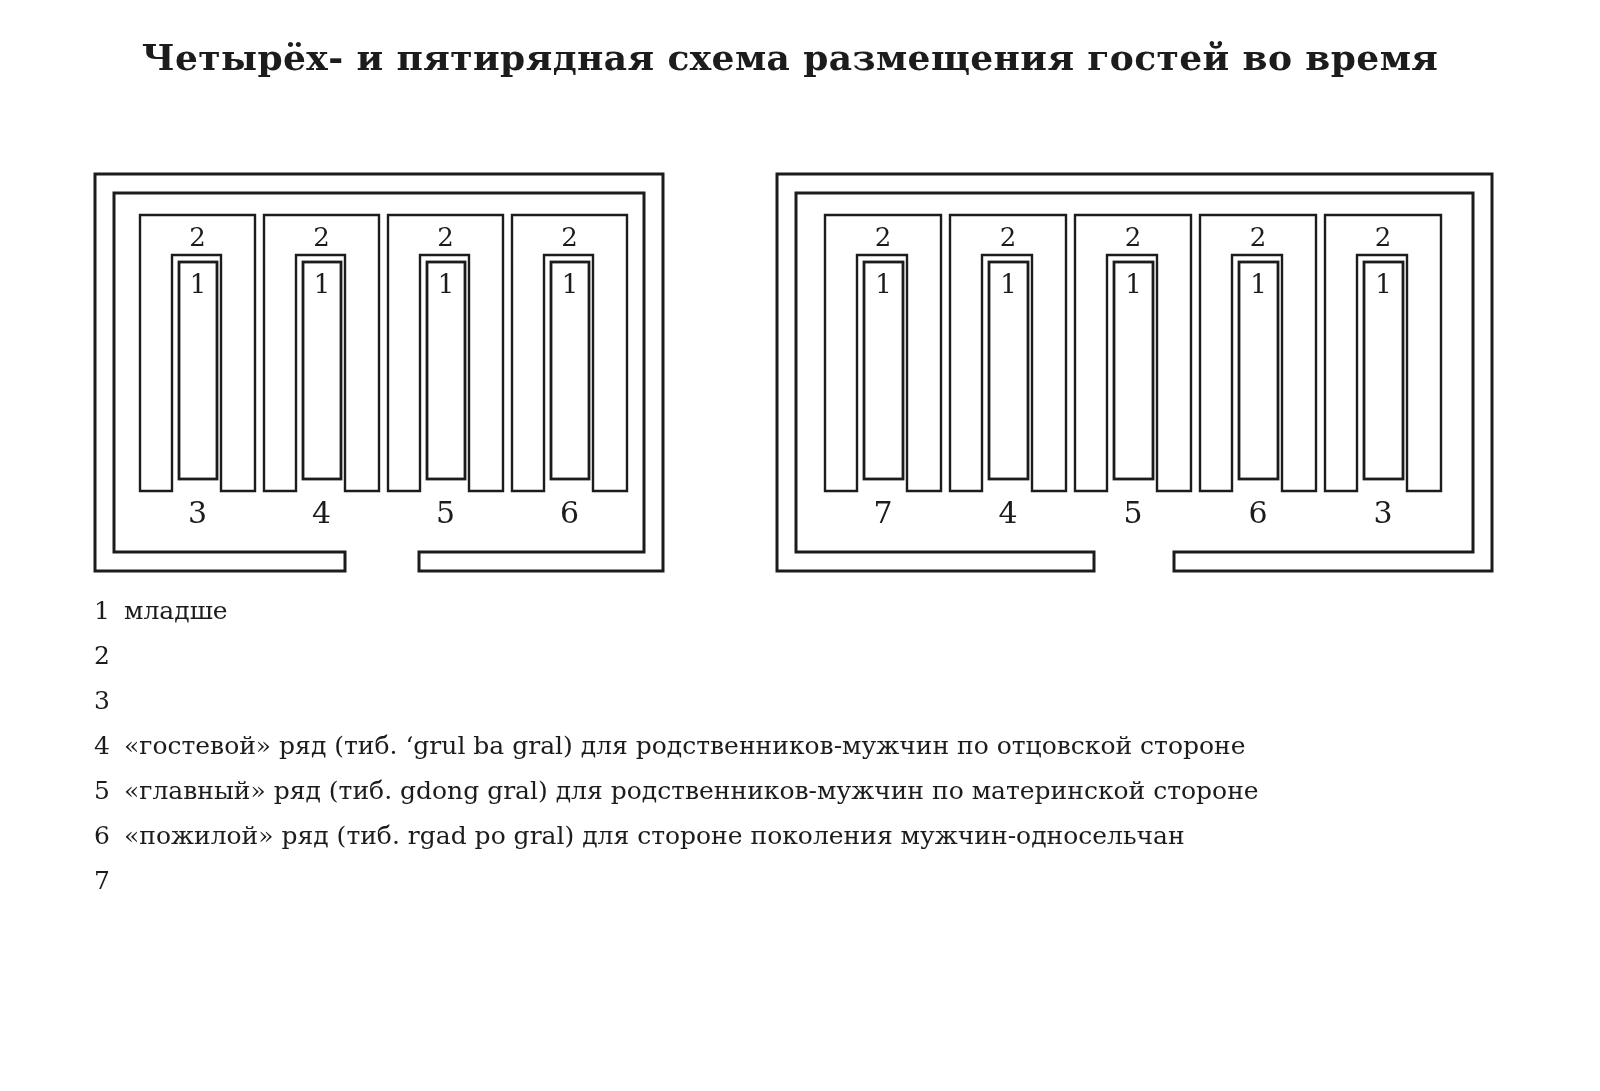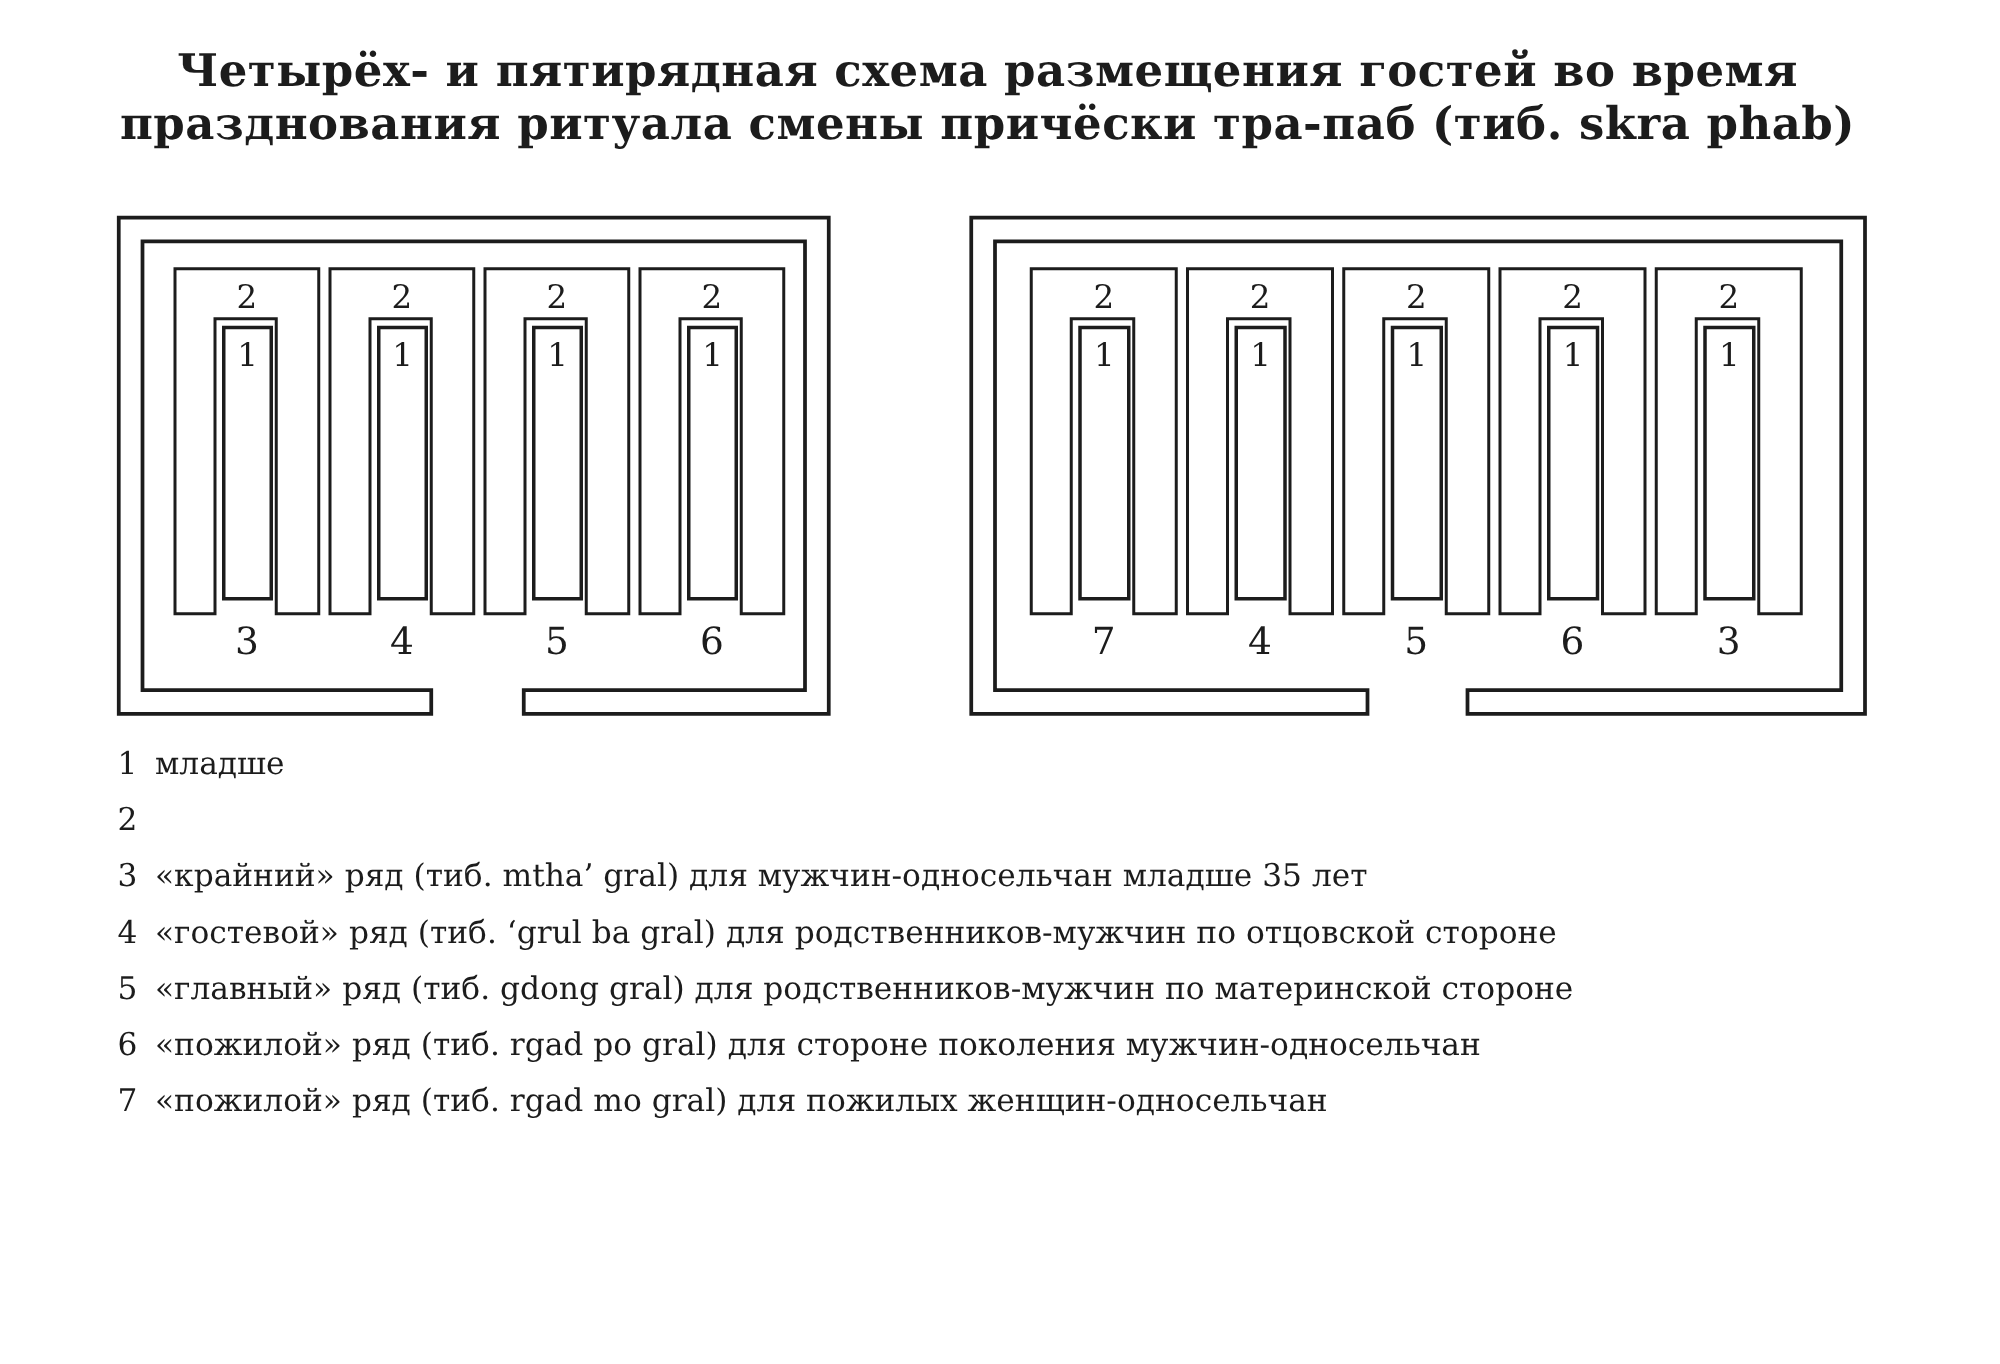--- a/index.html
+++ b/index.html
@@ -44,21 +44,21 @@
   .legend-text { white-space: nowrap; }
   svg text {
     font-family: "DejaVu Serif", serif;
   }
 </style>
 </head>
 <body>
 
 <div class="page">
 
-  <h1 class="title"><span>Четырёх- и пятирядная схема размещения гостей во время</span><br><span>празднования ритуала смены причёски тра-паб (тиб. skra phab)</span></h1>
+  <h1 class="title"><span>Четырёх- и пятирядная схема размещения гостей во время</span><br></h1>
 
   <svg id="diagram-left" class="diagram" viewBox="85 164 600 420" xmlns="http://www.w3.org/2000/svg">
       <path d="M 345 571 L 95 571 L 95 174 L 663 174 L 663 571 L 419 571 L 419 552 L 644 552 L 644 193 L 114 193 L 114 552 L 345 552 Z" fill="none" stroke="#1c1c1c" stroke-width="3" stroke-linejoin="miter"></path>
       <path d="M 172 491 L 140 491 L 140 215 L 255 215 L 255 491 L 221 491 L 221 255 L 172 255 Z" fill="none" stroke="#1c1c1c" stroke-width="2.4" stroke-linejoin="miter"></path>
       <rect x="179" y="262" width="38" height="217" fill="none" stroke="#1c1c1c" stroke-width="2.8"></rect>
       <text x="197.5" y="246" text-anchor="middle" font-size="26" fill="#1c1c1c">2</text>
       <text x="198" y="293" text-anchor="middle" font-size="26" fill="#1c1c1c">1</text>
       <text x="197.5" y="523" text-anchor="middle" font-size="30" fill="#1c1c1c">3</text>
       <path d="M 296 491 L 264 491 L 264 215 L 379 215 L 379 491 L 345 491 L 345 255 L 296 255 Z" fill="none" stroke="#1c1c1c" stroke-width="2.4" stroke-linejoin="miter"></path>
       <rect x="303" y="262" width="38" height="217" fill="none" stroke="#1c1c1c" stroke-width="2.8"></rect>
@@ -109,33 +109,31 @@
   <div class="legend" id="legend">
       <div class="legend-row">
         <span class="legend-num">1</span>
         <span class="legend-text">младше</span>
       </div>
       <div class="legend-row">
         <span class="legend-num">2</span>
       </div>
       <div class="legend-row">
         <span class="legend-num">3</span>
-        <span class="legend-text">«крайний» ряд (тиб. mtha’ gral) для мужчин-односельчан младше 35 лет</span>
       </div>
       <div class="legend-row">
         <span class="legend-num">4</span>
         <span class="legend-text">«гостевой» ряд (тиб. ‘grul ba gral) для родственников-мужчин по отцовской стороне</span>
       </div>
       <div class="legend-row">
         <span class="legend-num">5</span>
         <span class="legend-text">«главный» ряд (тиб. gdong gral) для родственников-мужчин по материнской стороне</span>
       </div>
       <div class="legend-row">
         <span class="legend-num">6</span>
         <span class="legend-text">«пожилой» ряд (тиб. rgad po gral) для стороне поколения мужчин-односельчан</span>
       </div>
       <div class="legend-row">
         <span class="legend-num">7</span>
-        <span class="legend-text">«пожилой» ряд (тиб. rgad mo gral) для пожилых женщин-односельчан</span>
       </div>
     </div>
 
 </div>
 
 </body></html>

